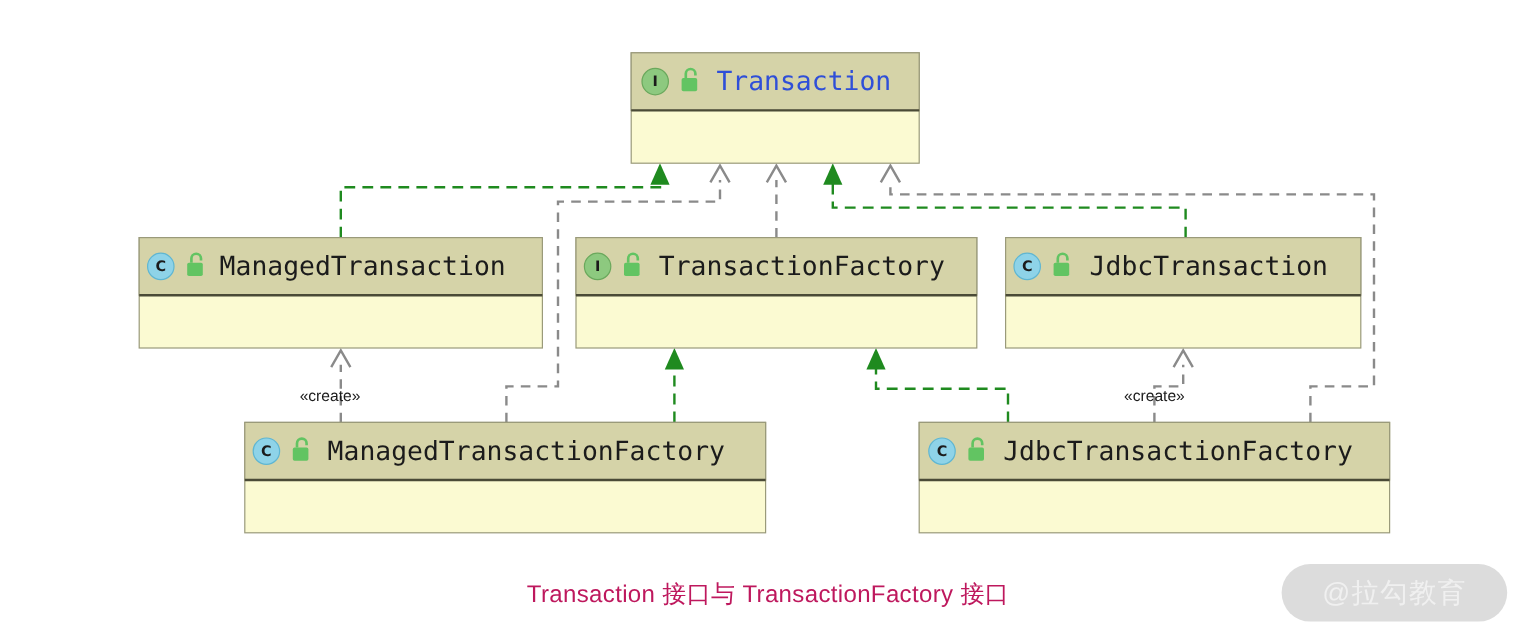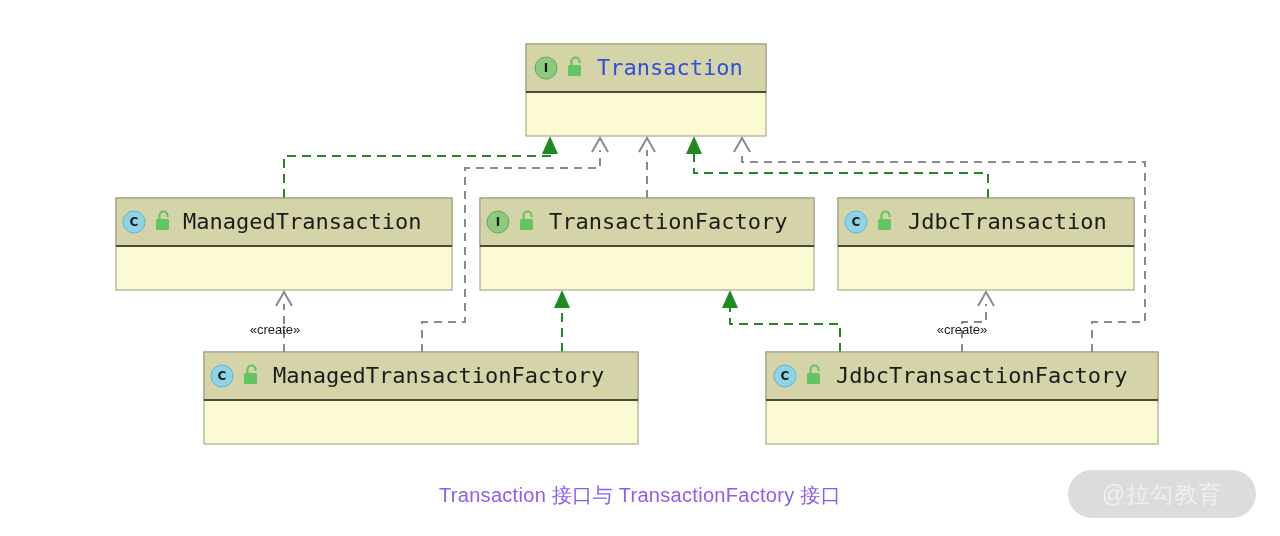--- a/index.html
+++ b/index.html
@@ -104,21 +104,21 @@
     dominant-baseline: middle;
   }
   .caption-text {
     position: absolute;
     left: 0;
     right: 0;
     top: 482px;
     text-align: center;
     font-family: "Liberation Sans", sans-serif;
     font-size: 20px;
-    color: #8b5cf6;
+    color: #be185d;
     letter-spacing: 0.3px;
   }
   .watermark {
     position: absolute;
     left: 1068px;
     top: 470px;
     width: 188px;
     height: 48px;
     border-radius: 24px;
     background: #dcdcdc;

